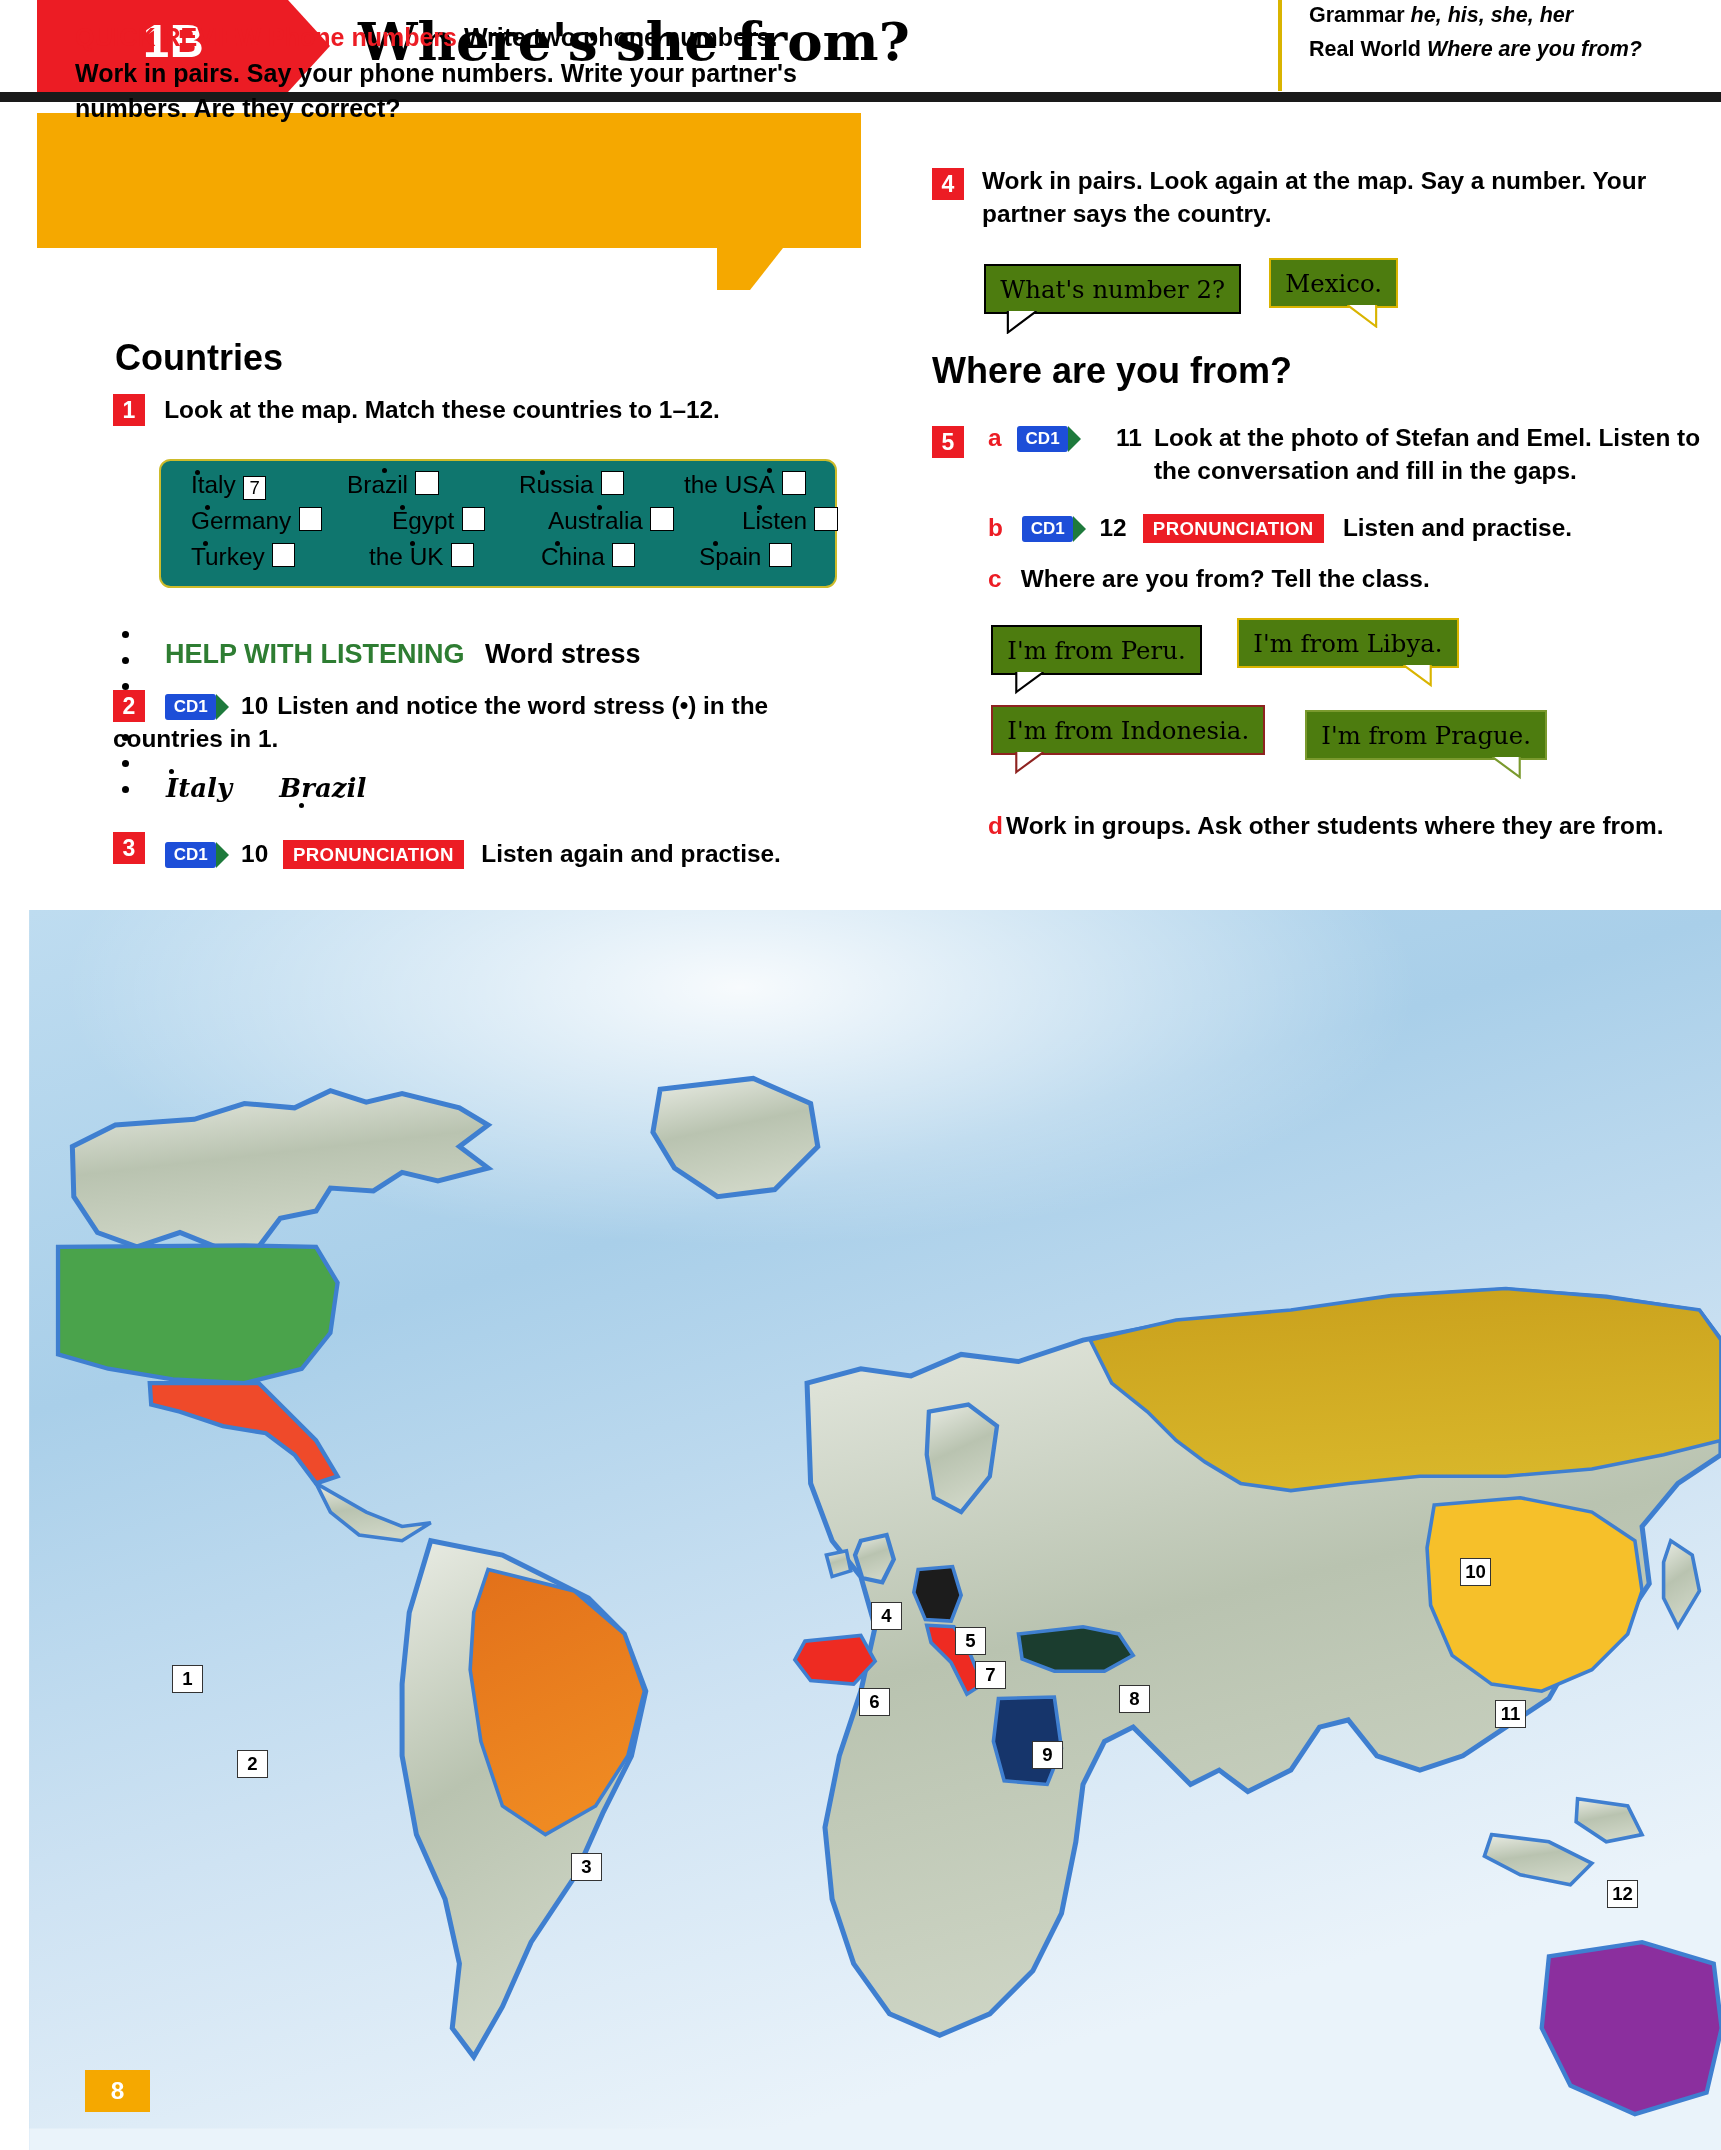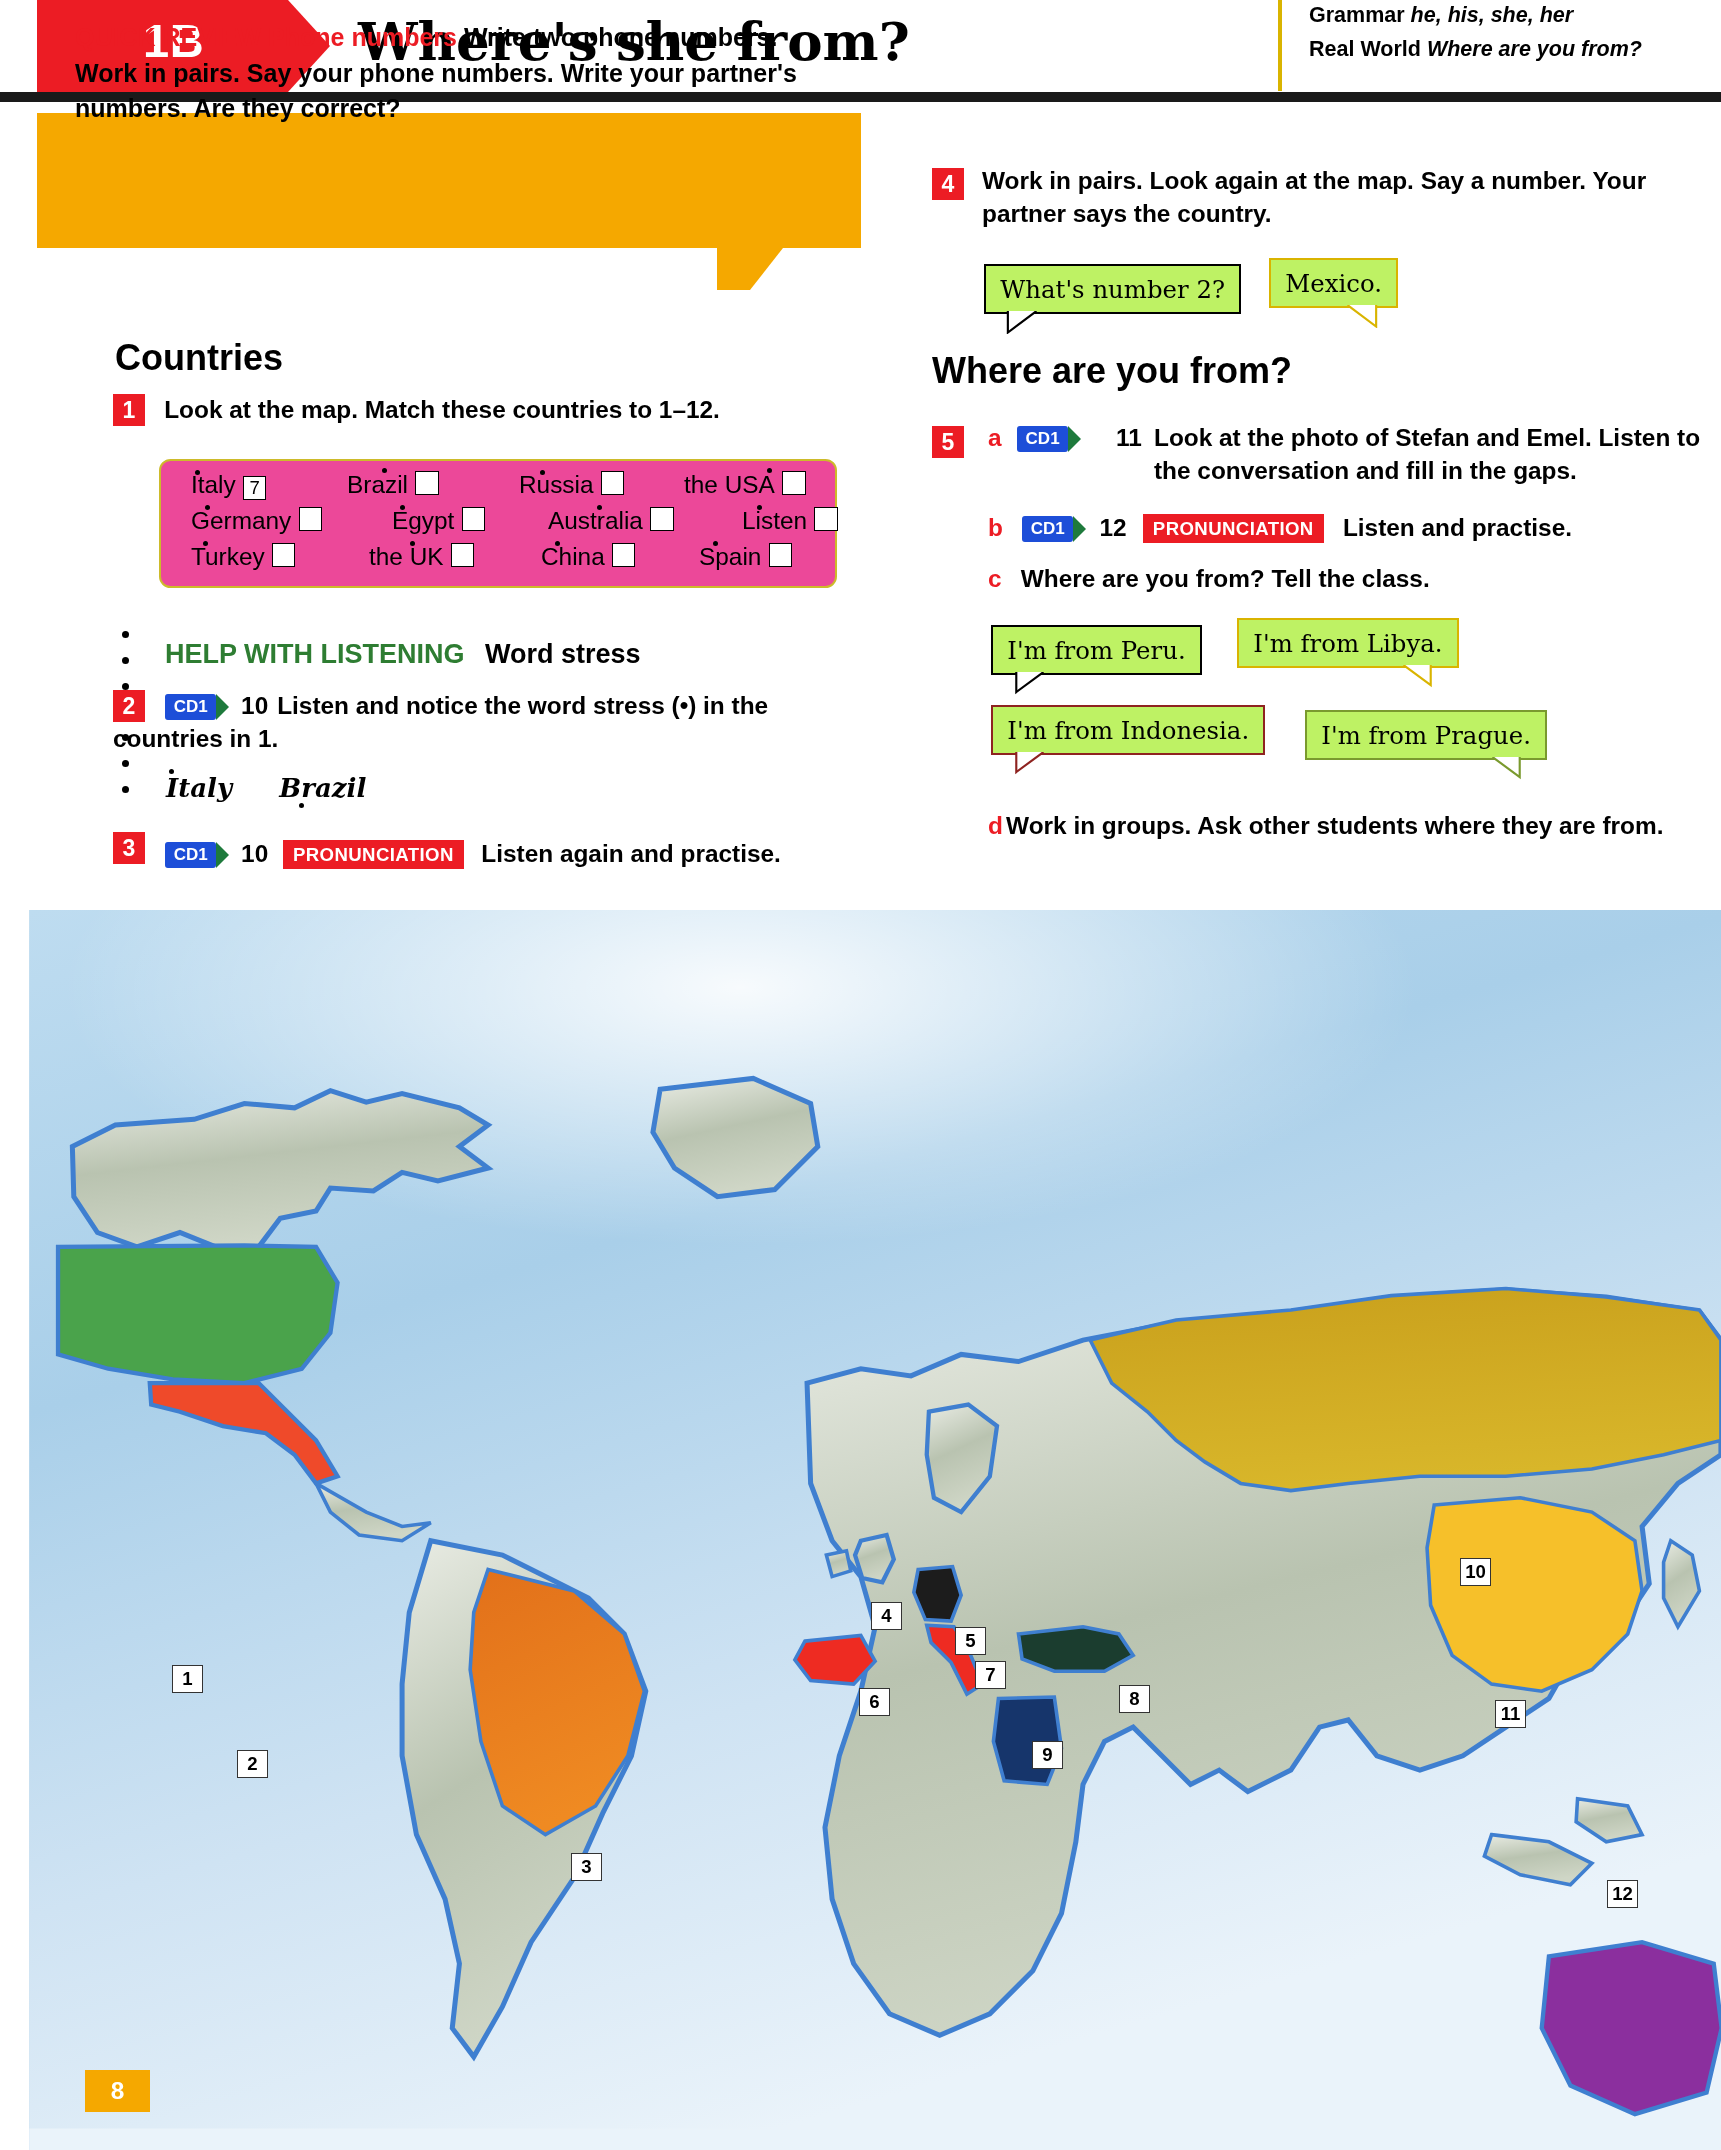--- a/index.html
+++ b/index.html
@@ -74,21 +74,21 @@
   .num-box{
     display:inline-block;width:32px;height:32px;background:#ec1c24;color:#fff;
     font-size:23px;font-weight:bold;text-align:center;line-height:32px;
     vertical-align:top;
   }
   .ex-line{font-size:24.4px;line-height:1.35;color:#000;font-weight:bold;}
 
   
   .countries-box{
     position:absolute;left:159px;top:459px;width:674px;height:125px;
-    border:2.2px solid #cdbb2a;border-radius:11.5px;background:#ec4899;
+    border:2.2px solid #cdbb2a;border-radius:11.5px;background:#0f766e;
   }
   .cty{
     position:absolute;font-size:24.4px;color:#000;white-space:nowrap;
     font-family:"Liberation Sans", sans-serif;
   }
   .cbox{
     display:inline-block;width:21.5px;height:21.5px;border:1.4px solid #000;
     margin-left:7.2px;vertical-align:-1.4px;background:#fff;
     text-align:center;line-height:21.5px;font-size:18.6px;
   }
@@ -114,21 +114,21 @@
     border-top:13.6px solid transparent;border-bottom:13.6px solid transparent;
     border-left:13px solid #1e7a3c;
   }
   .pron-tag{
     display:inline-block;background:#ec1c24;color:#fff;font-size:18.6px;font-weight:bold;
     padding:3.6px 10px;vertical-align:1.4px;letter-spacing:0.4px;margin-top:8px;
   }
 
   
   .bubble{
-    position:absolute;background:#bef264;border:2.2px solid #000;
+    position:absolute;background:#4d7c0f;border:2.2px solid #000;
     font-family:"DejaVu Serif", serif;font-size:24.4px;color:#000;
     padding:8.6px 14.3px;white-space:nowrap;
   }
   .bubble .tail{
     position:absolute;left:18.6px;bottom:-21.5px;width:40px;height:23px;
   }
   .bubble .tail:before{
     content:"";position:absolute;left:0;top:0;width:0;height:0;
     border-left:2.2px solid transparent;
   }

